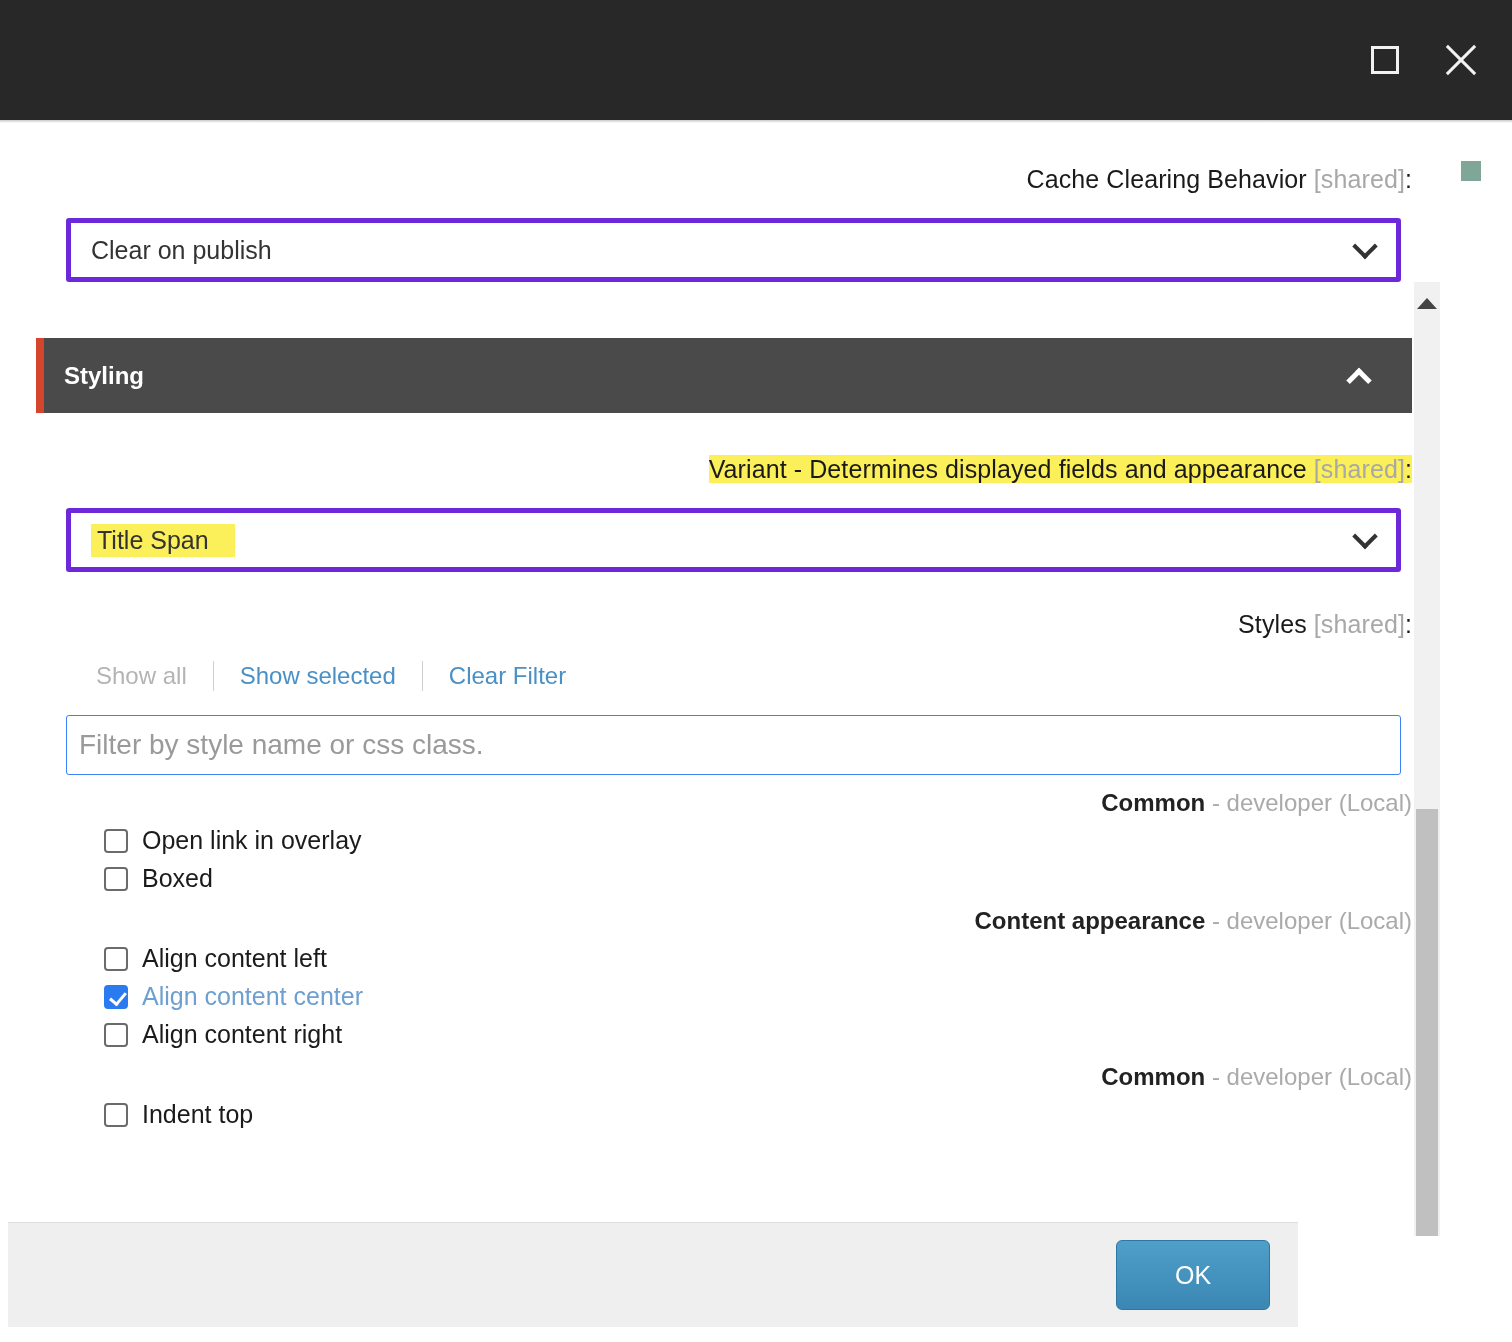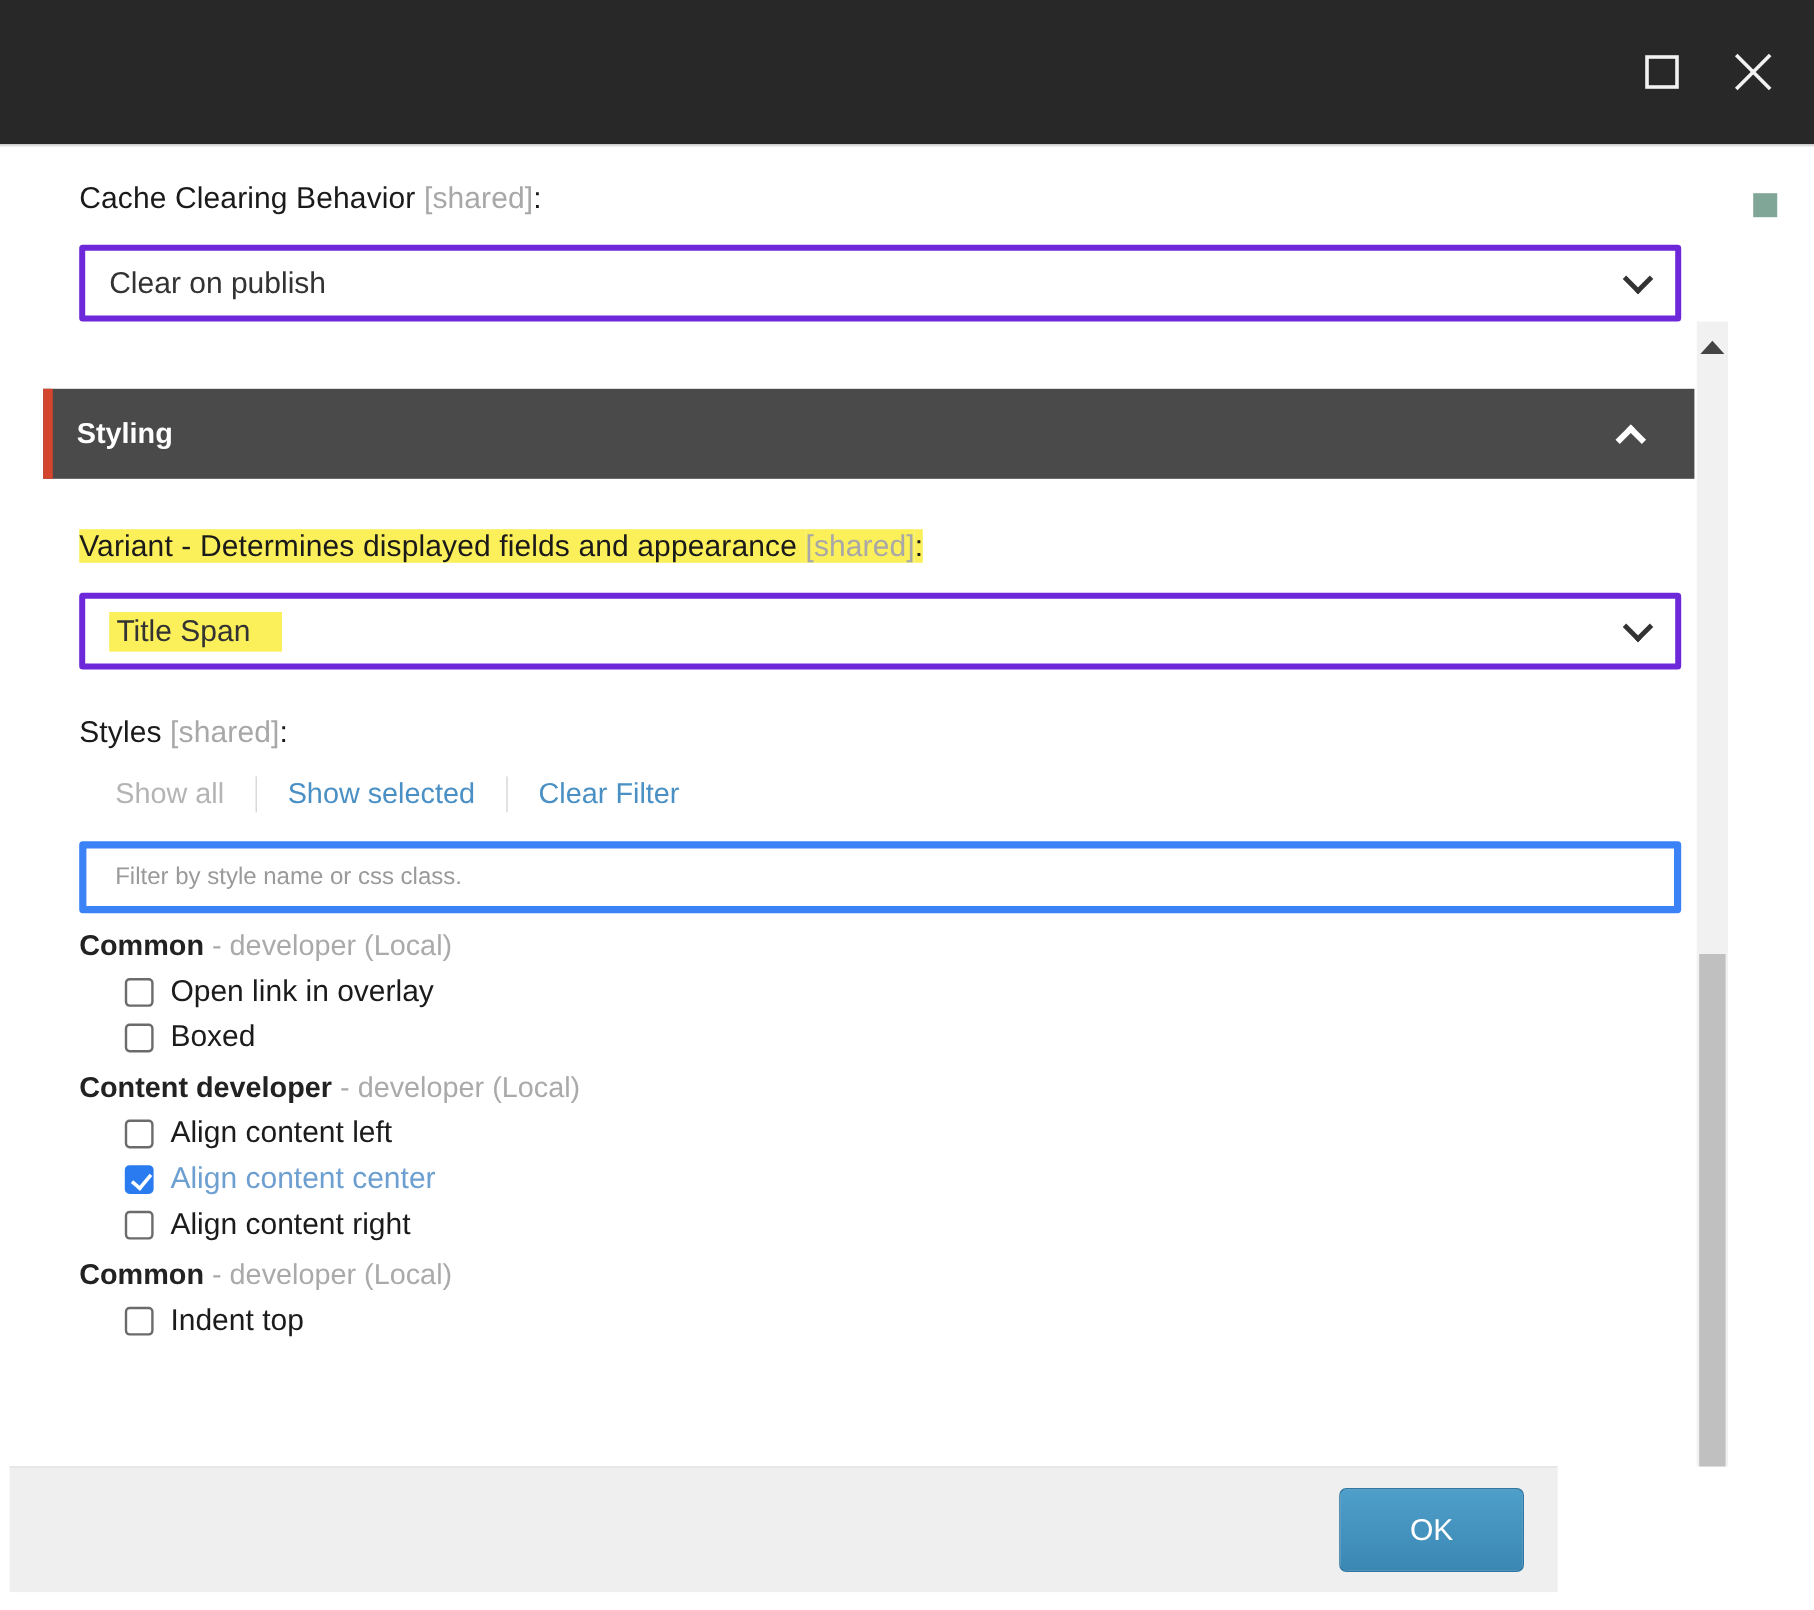--- a/index.html
+++ b/index.html
@@ -44,24 +44,25 @@
   .x-icon:after  { transform: translate(-50%,-50%) rotate(-45deg); }
 
   .titlebar-shadow {
     position: absolute; left: 0; top: 120px;
     width: 1512px; height: 3px;
     background: linear-gradient(to bottom, #c8c8c8, #ffffff);
   }
 
   
   .dialog-body {
-    position: absolute; left: 0; top: 123px;
+    position: absolute; left: 0; top: 137px;
     width: 1512px; height: 1099px;
     background: #ffffff;
     overflow: hidden;
+    text-align: right;
   }
   .content {
     position: absolute; left: 0; top: 0;
     width: 1412px; height: 1099px;
     padding: 0 0 0 0;
   }
 
   
   .field { padding: 0 0 0 66px; }
   .field-label {
@@ -128,26 +129,26 @@
     color: #4a90c4; cursor: pointer;
   }
   .link.disabled { color: #b4b4b4; cursor: default; }
   .link-sep {
     width: 1px; height: 30px; background: #d0d0d0;
     margin: 0 26px;
   }
 
   .filter-input {
     height: 60px;
-    border: 6px solid #3b82f6;
+    border: 1px solid #3b82f6;
     border-radius: 3px;
     background: #fff;
     display: flex; align-items: center;
-    padding-left: 24px;
-    font-size: 20px;
+    padding-left: 12px;
+    font-size: 28px;
     color: #9a9a9a;
   }
 
   
   .style-group-title {
     font-size: 24px; color: #222; margin-top: 14px;
   }
   .style-group-title b { font-weight: bold; }
   .style-group-title .g-meta { color: #aaaaaa; font-weight: normal; }
 
@@ -309,21 +310,21 @@
       <div id="style-groups" style="padding-left:66px; margin-top:10px;">
           <div class="style-group-title"><b>Common</b><span class="g-meta"> - developer (Local)</span></div>
           <div class="cb-row">
             <span class="cb"></span>
             <span class="cb-label">Open link in overlay</span>
           </div>
           <div class="cb-row">
             <span class="cb"></span>
             <span class="cb-label">Boxed</span>
           </div>
-          <div class="style-group-title"><b>Content developer</b><span class="g-meta"> - developer (Local)</span></div>
+          <div class="style-group-title"><b>Content appearance</b><span class="g-meta"> - developer (Local)</span></div>
           <div class="cb-row">
             <span class="cb"></span>
             <span class="cb-label">Align content left</span>
           </div>
           <div class="cb-row">
             <span class="cb checked"></span>
             <span class="cb-label sel">Align content center</span>
           </div>
           <div class="cb-row">
             <span class="cb"></span>

